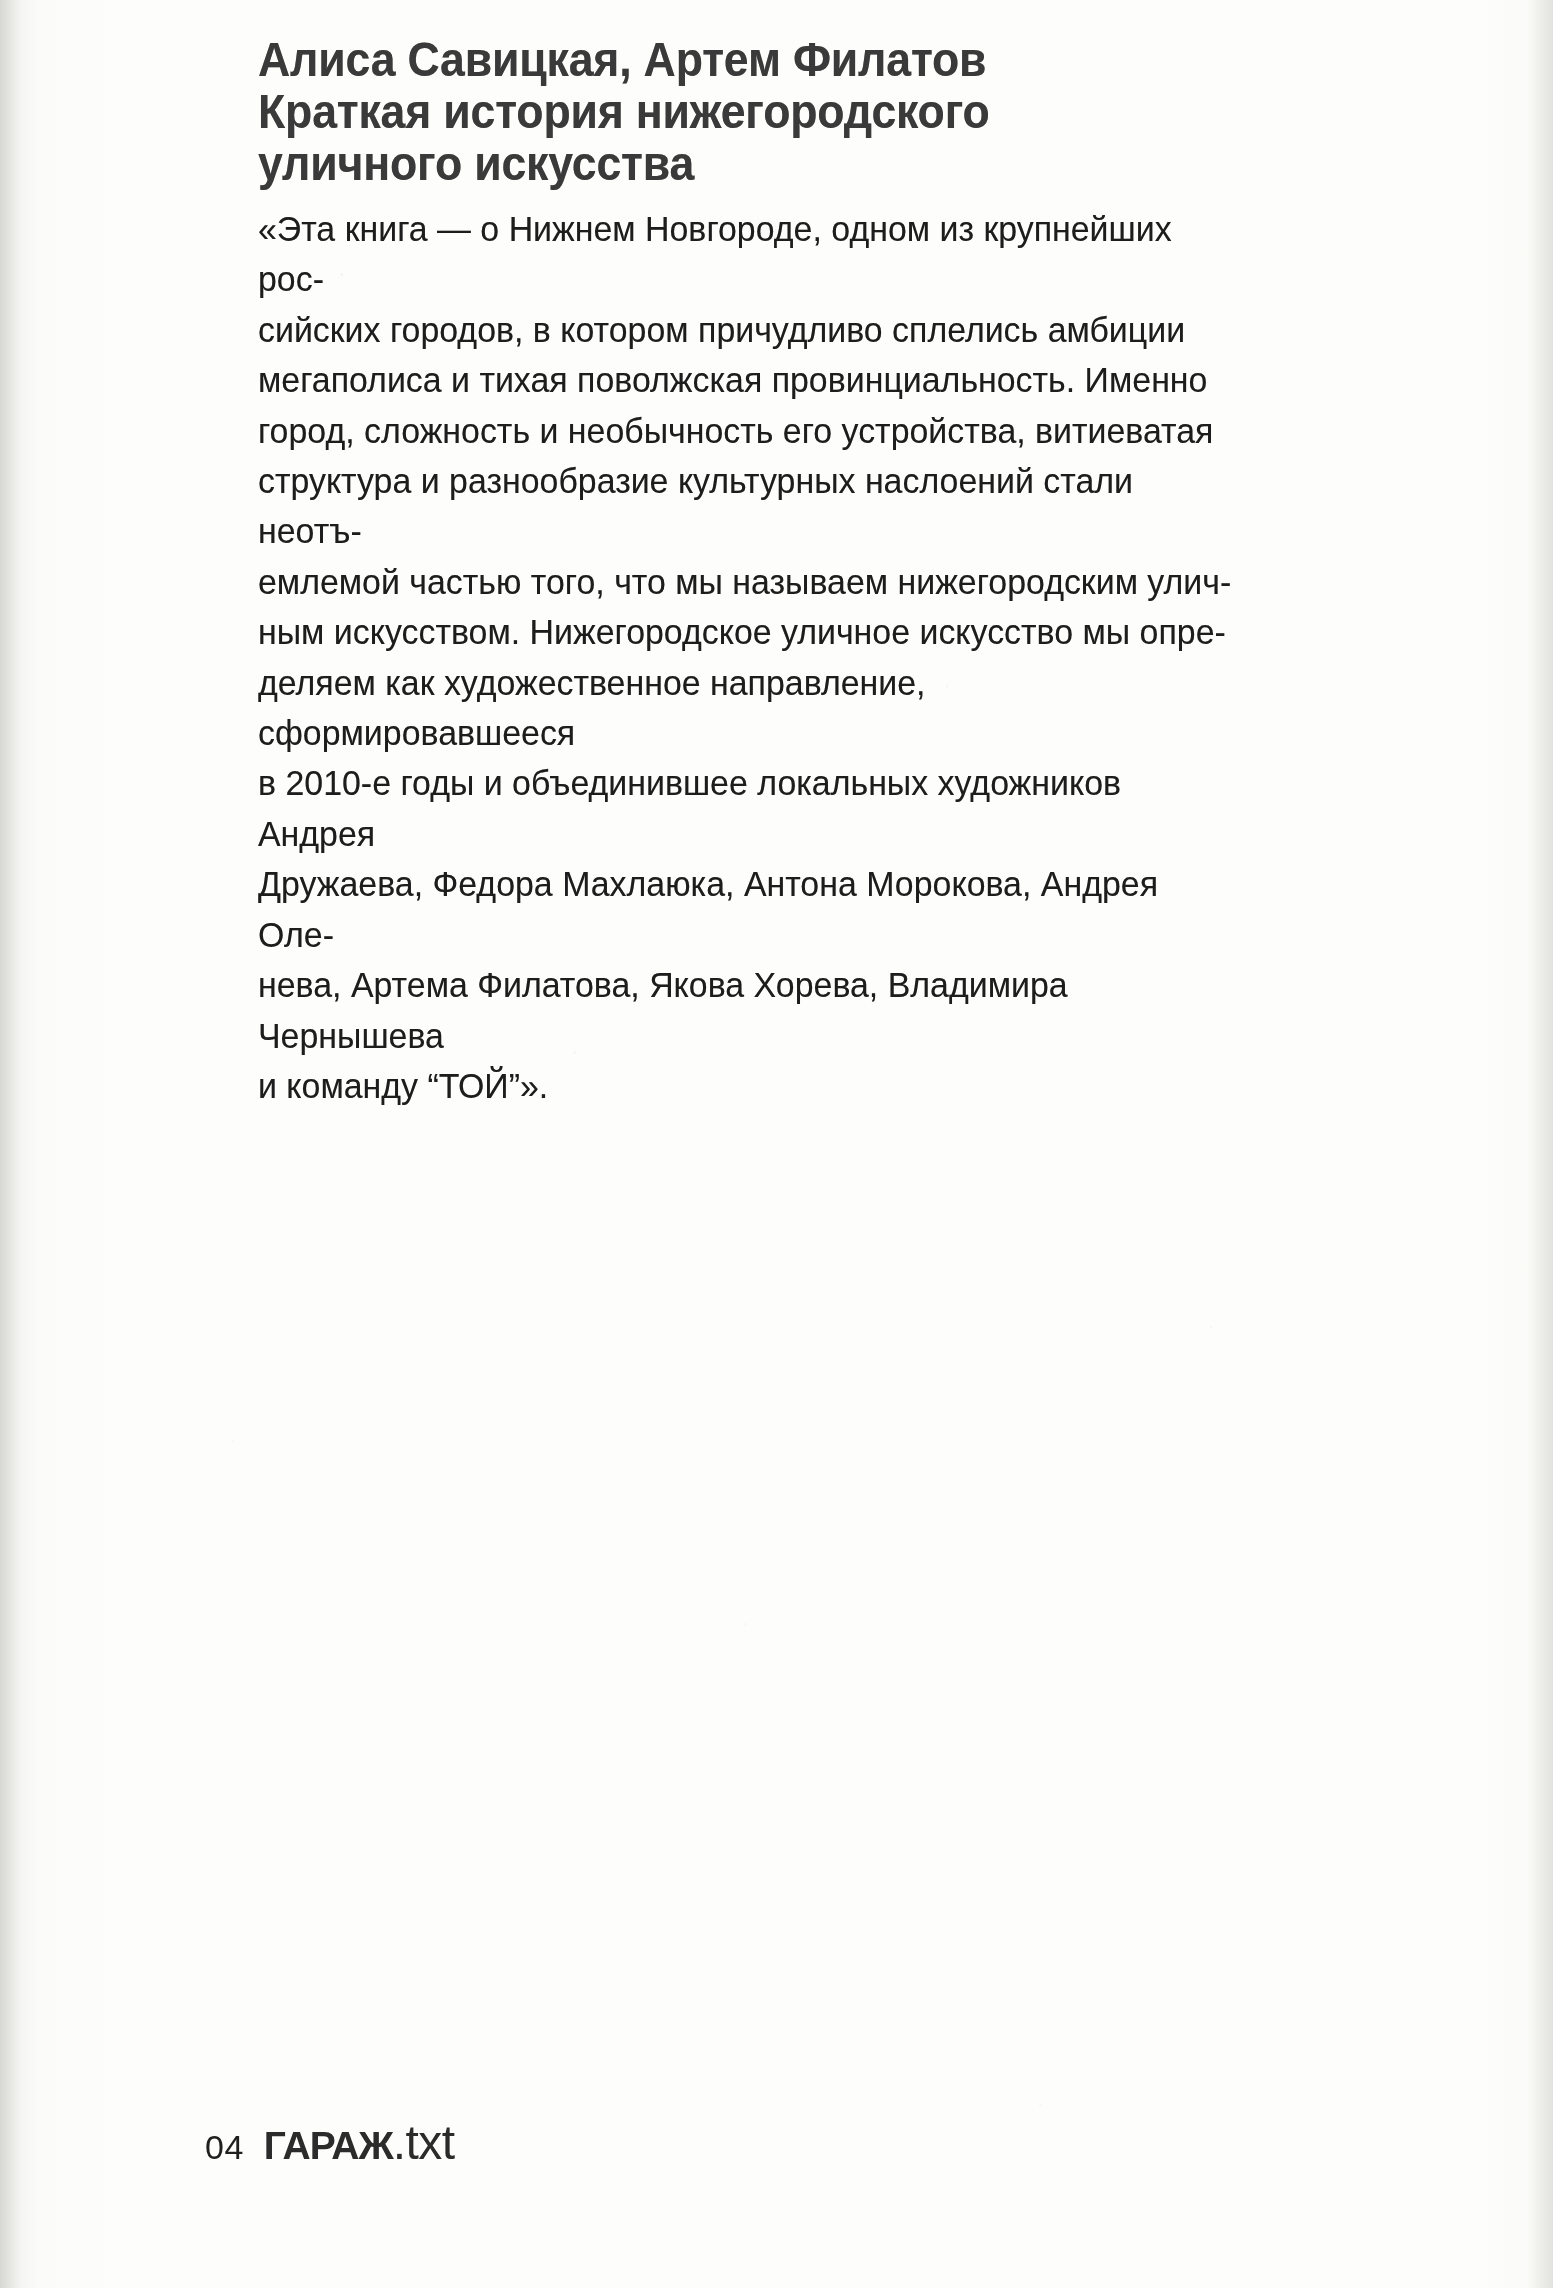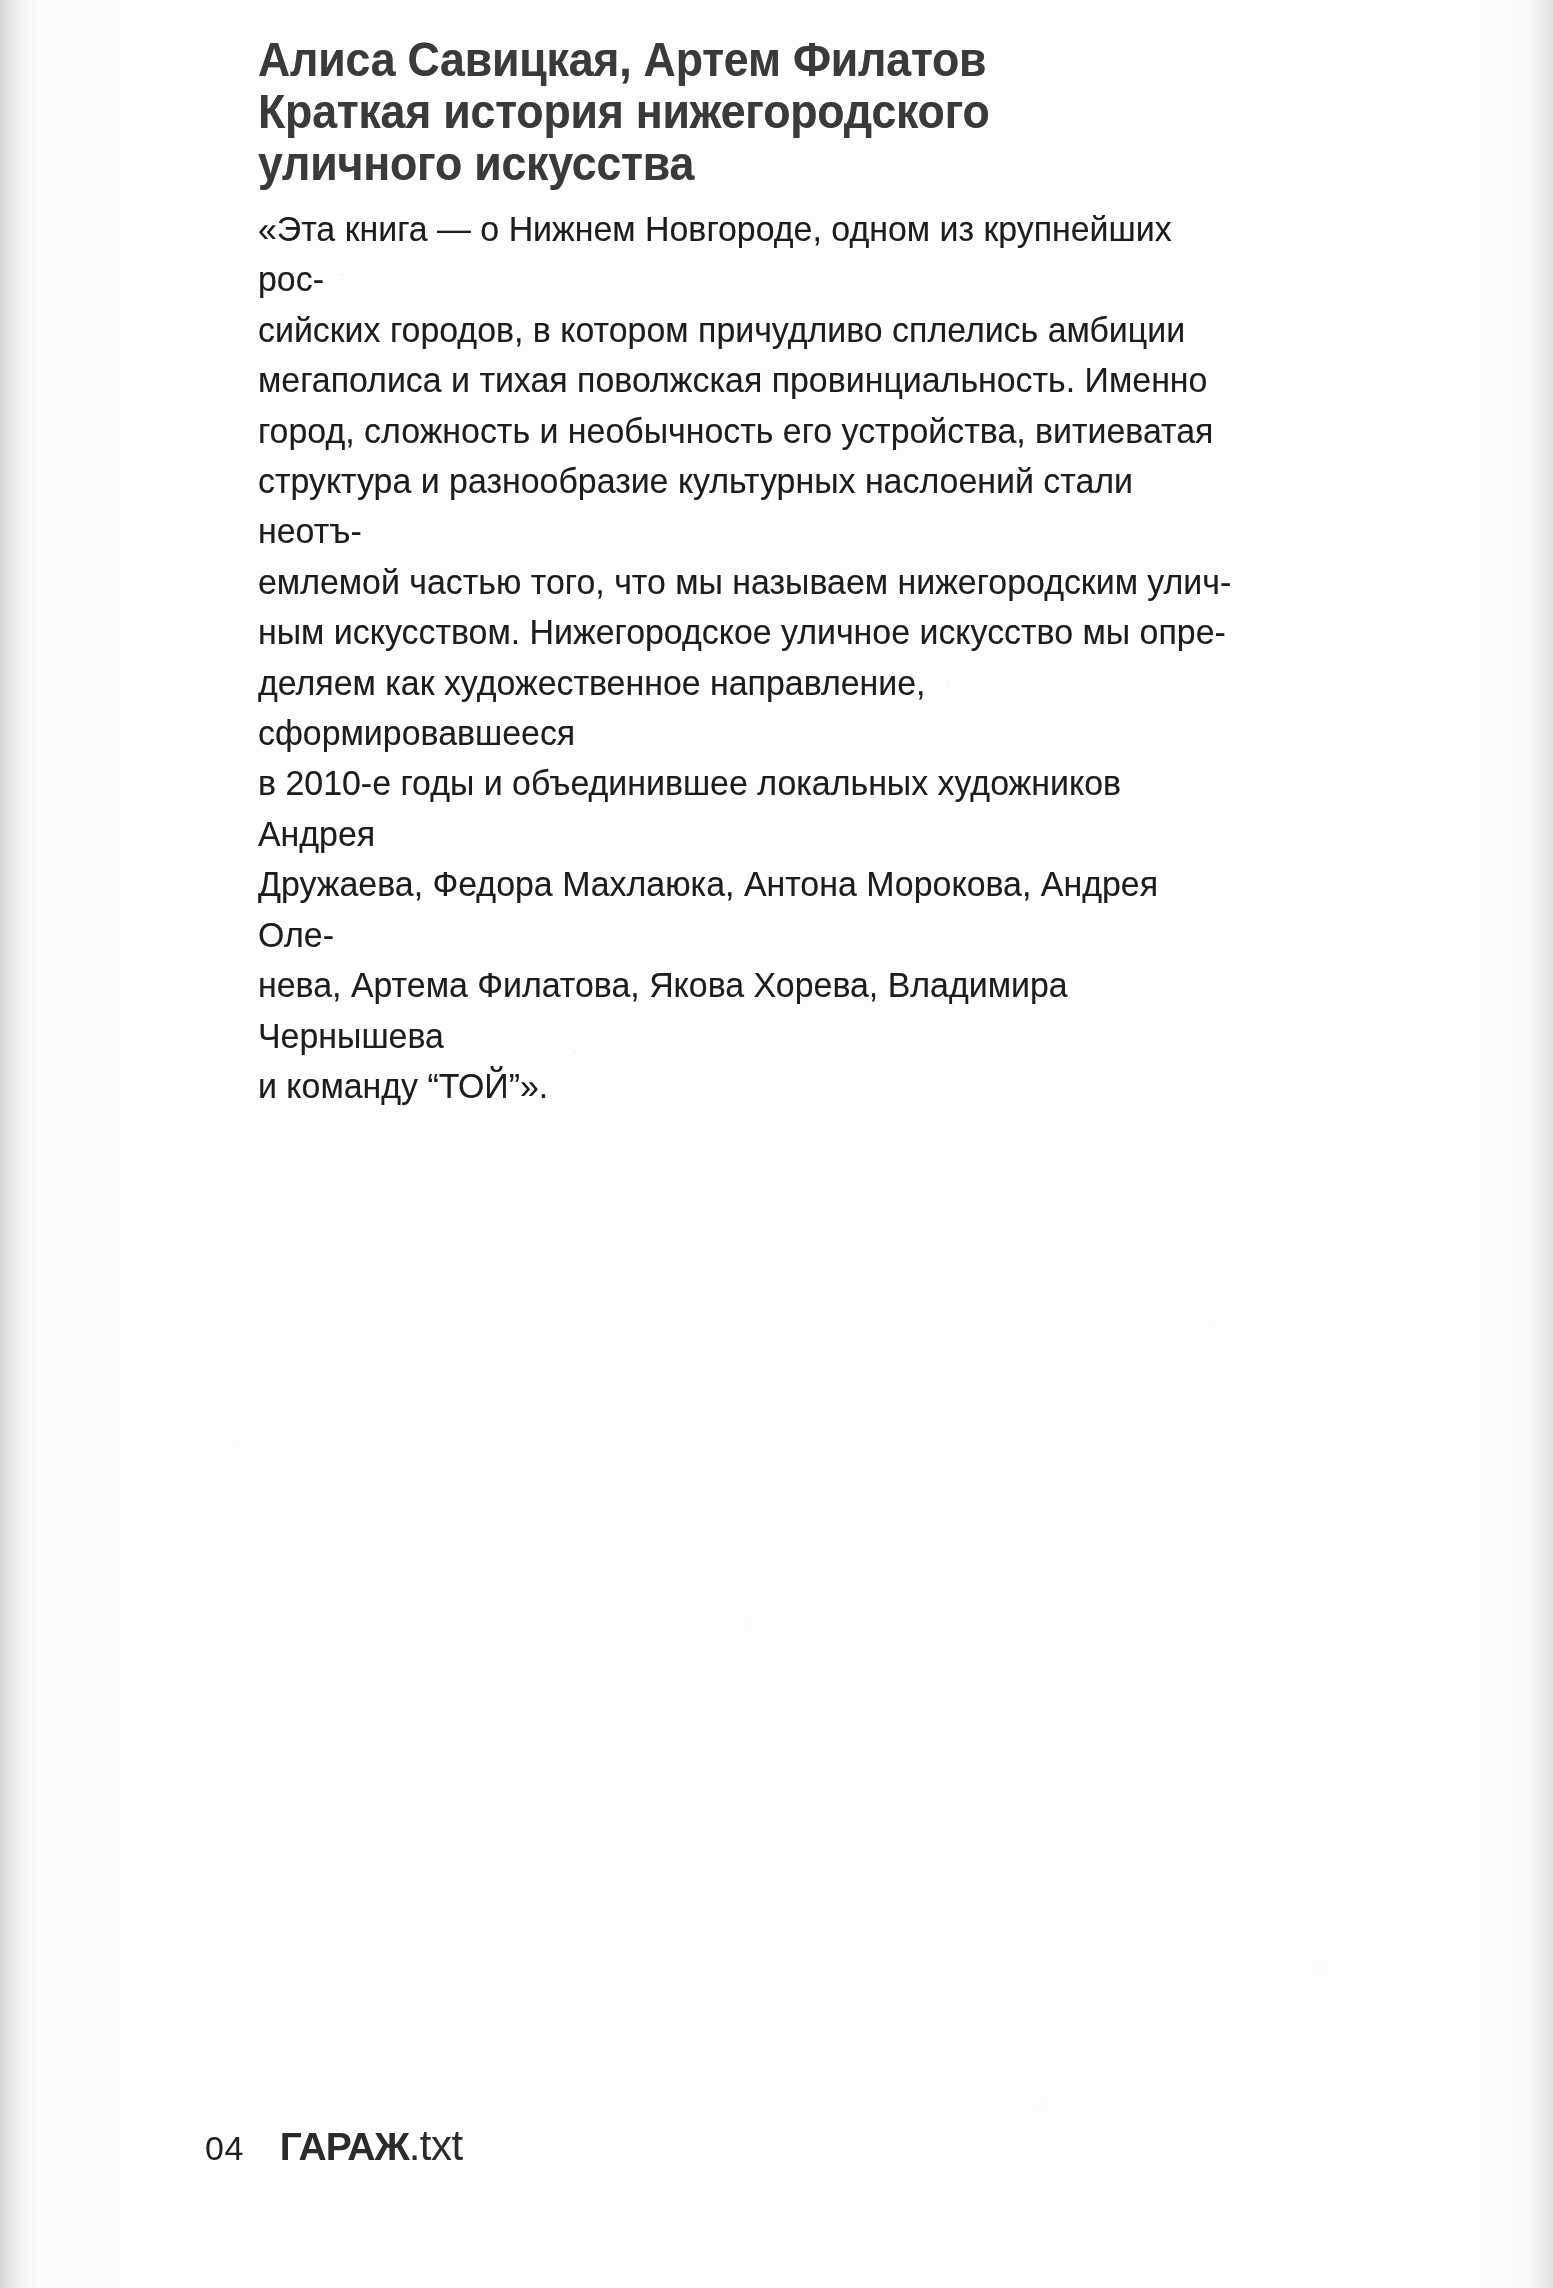--- a/index.html
+++ b/index.html
@@ -93,21 +93,21 @@
     text-shadow: 0 0 .5px rgba(30,30,30,.35);
   }
 
   
   .footer {
     position: absolute;
     left: 205px;
     bottom: 118px;
     display: flex;
     align-items: baseline;
-    gap: 36px;
+    gap: 20px;
   }
   .folio {
     font-size: 34px;
     font-weight: 400;
     color: #1f1f1f;
     font-family: "Liberation Sans Narrow", "Liberation Sans", "DejaVu Sans", sans-serif;
     letter-spacing: .5px;
   }
   .logo {
     font-size: 40px;
@@ -116,21 +116,21 @@
     font-family: "Liberation Sans Narrow", "Liberation Sans", "DejaVu Sans", sans-serif;
     white-space: nowrap;
   }
   .logo .logo-mark {
     font-weight: 700;
     font-size: 39px;
     letter-spacing: -1px;
   }
   .logo .logo-ext {
     font-weight: 400;
-    font-size: 42px;
+    font-size: 48px;
     letter-spacing: -0.5px;
   }
 
   
   .edge-shadow {
     position: absolute;
     top: 0;
     right: 0;
     width: 26px;
     height: 100%;

